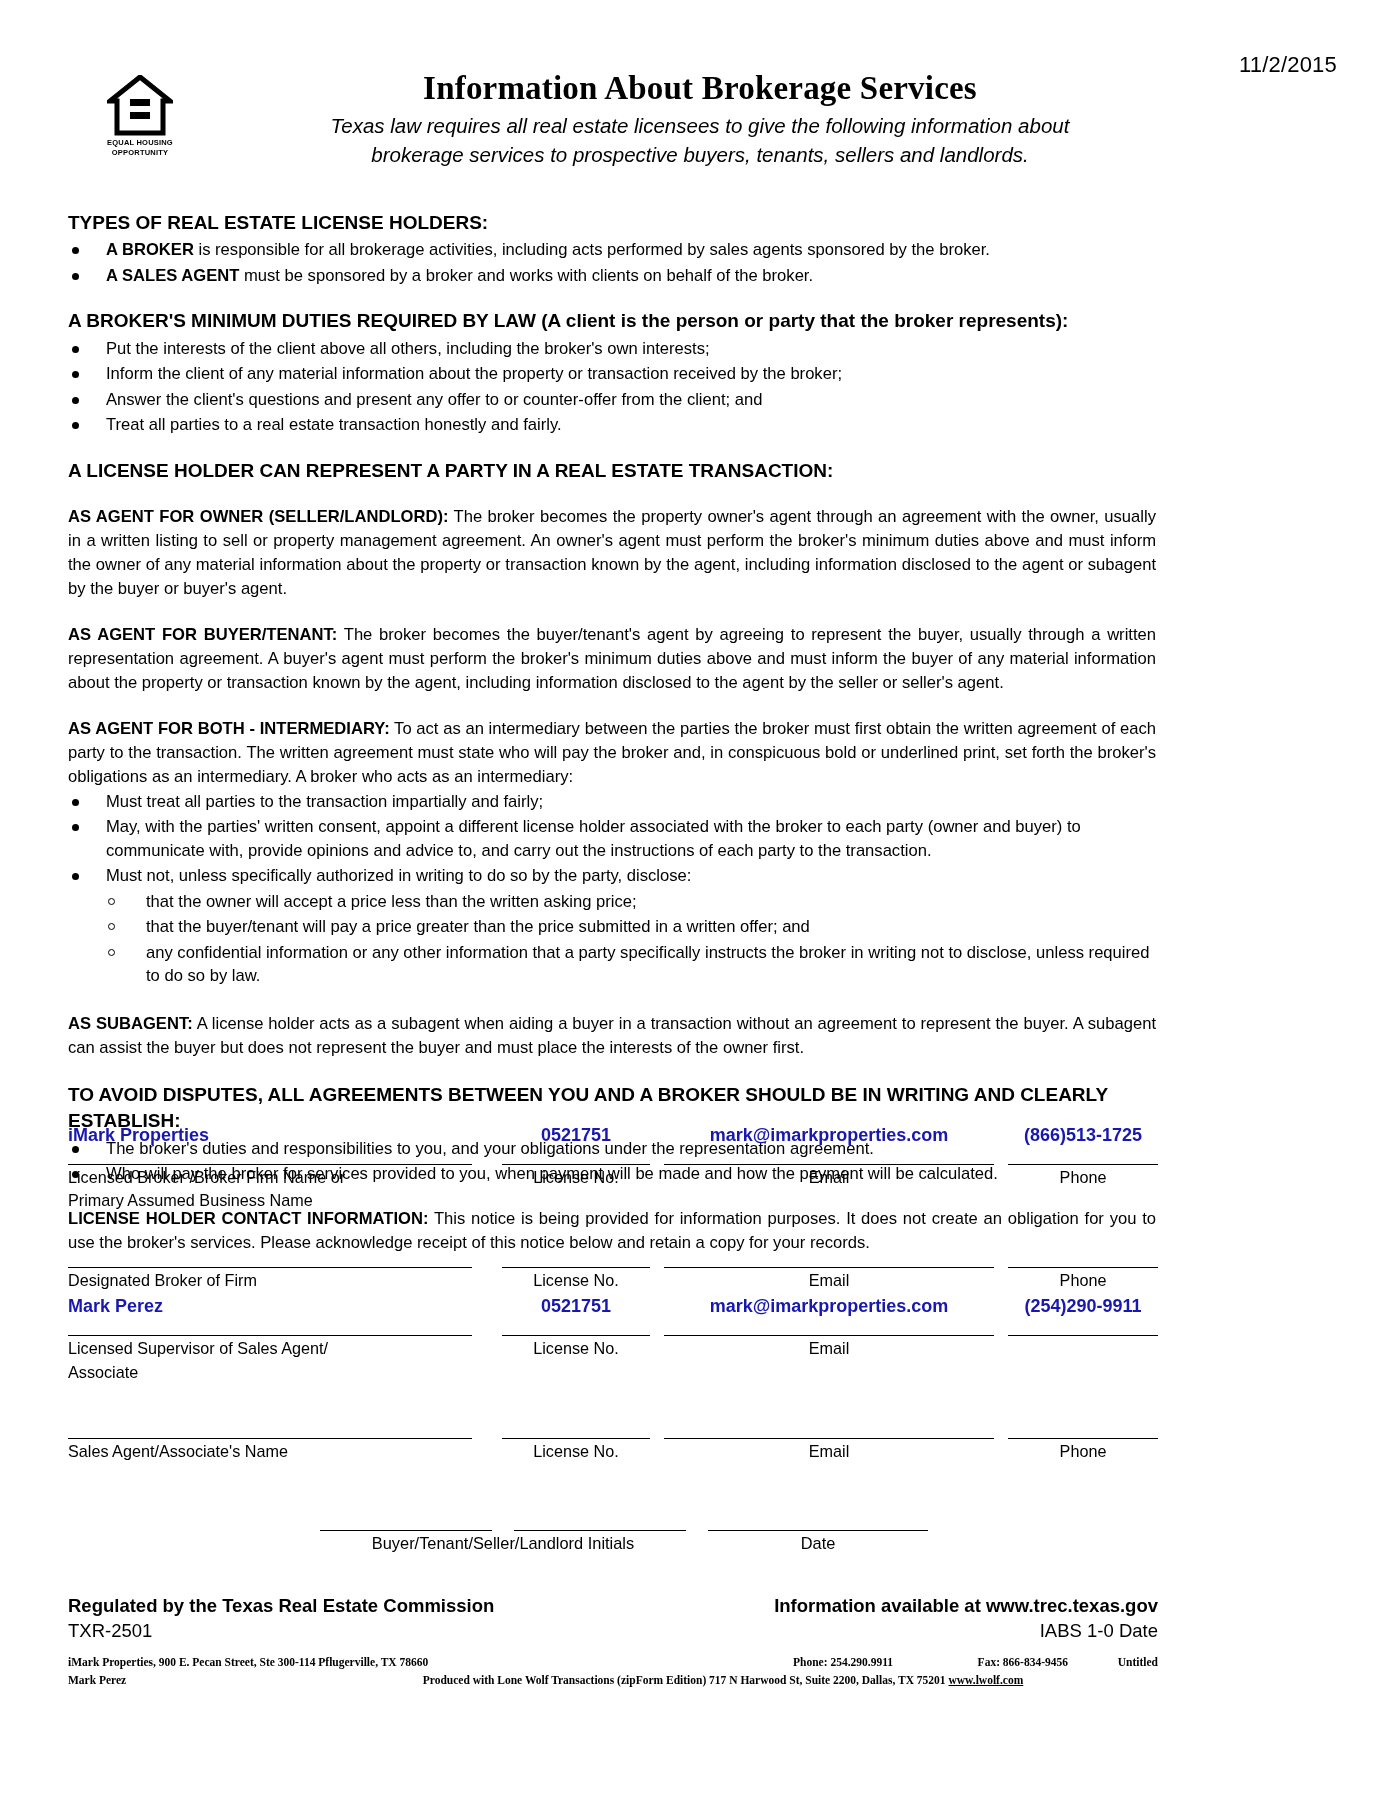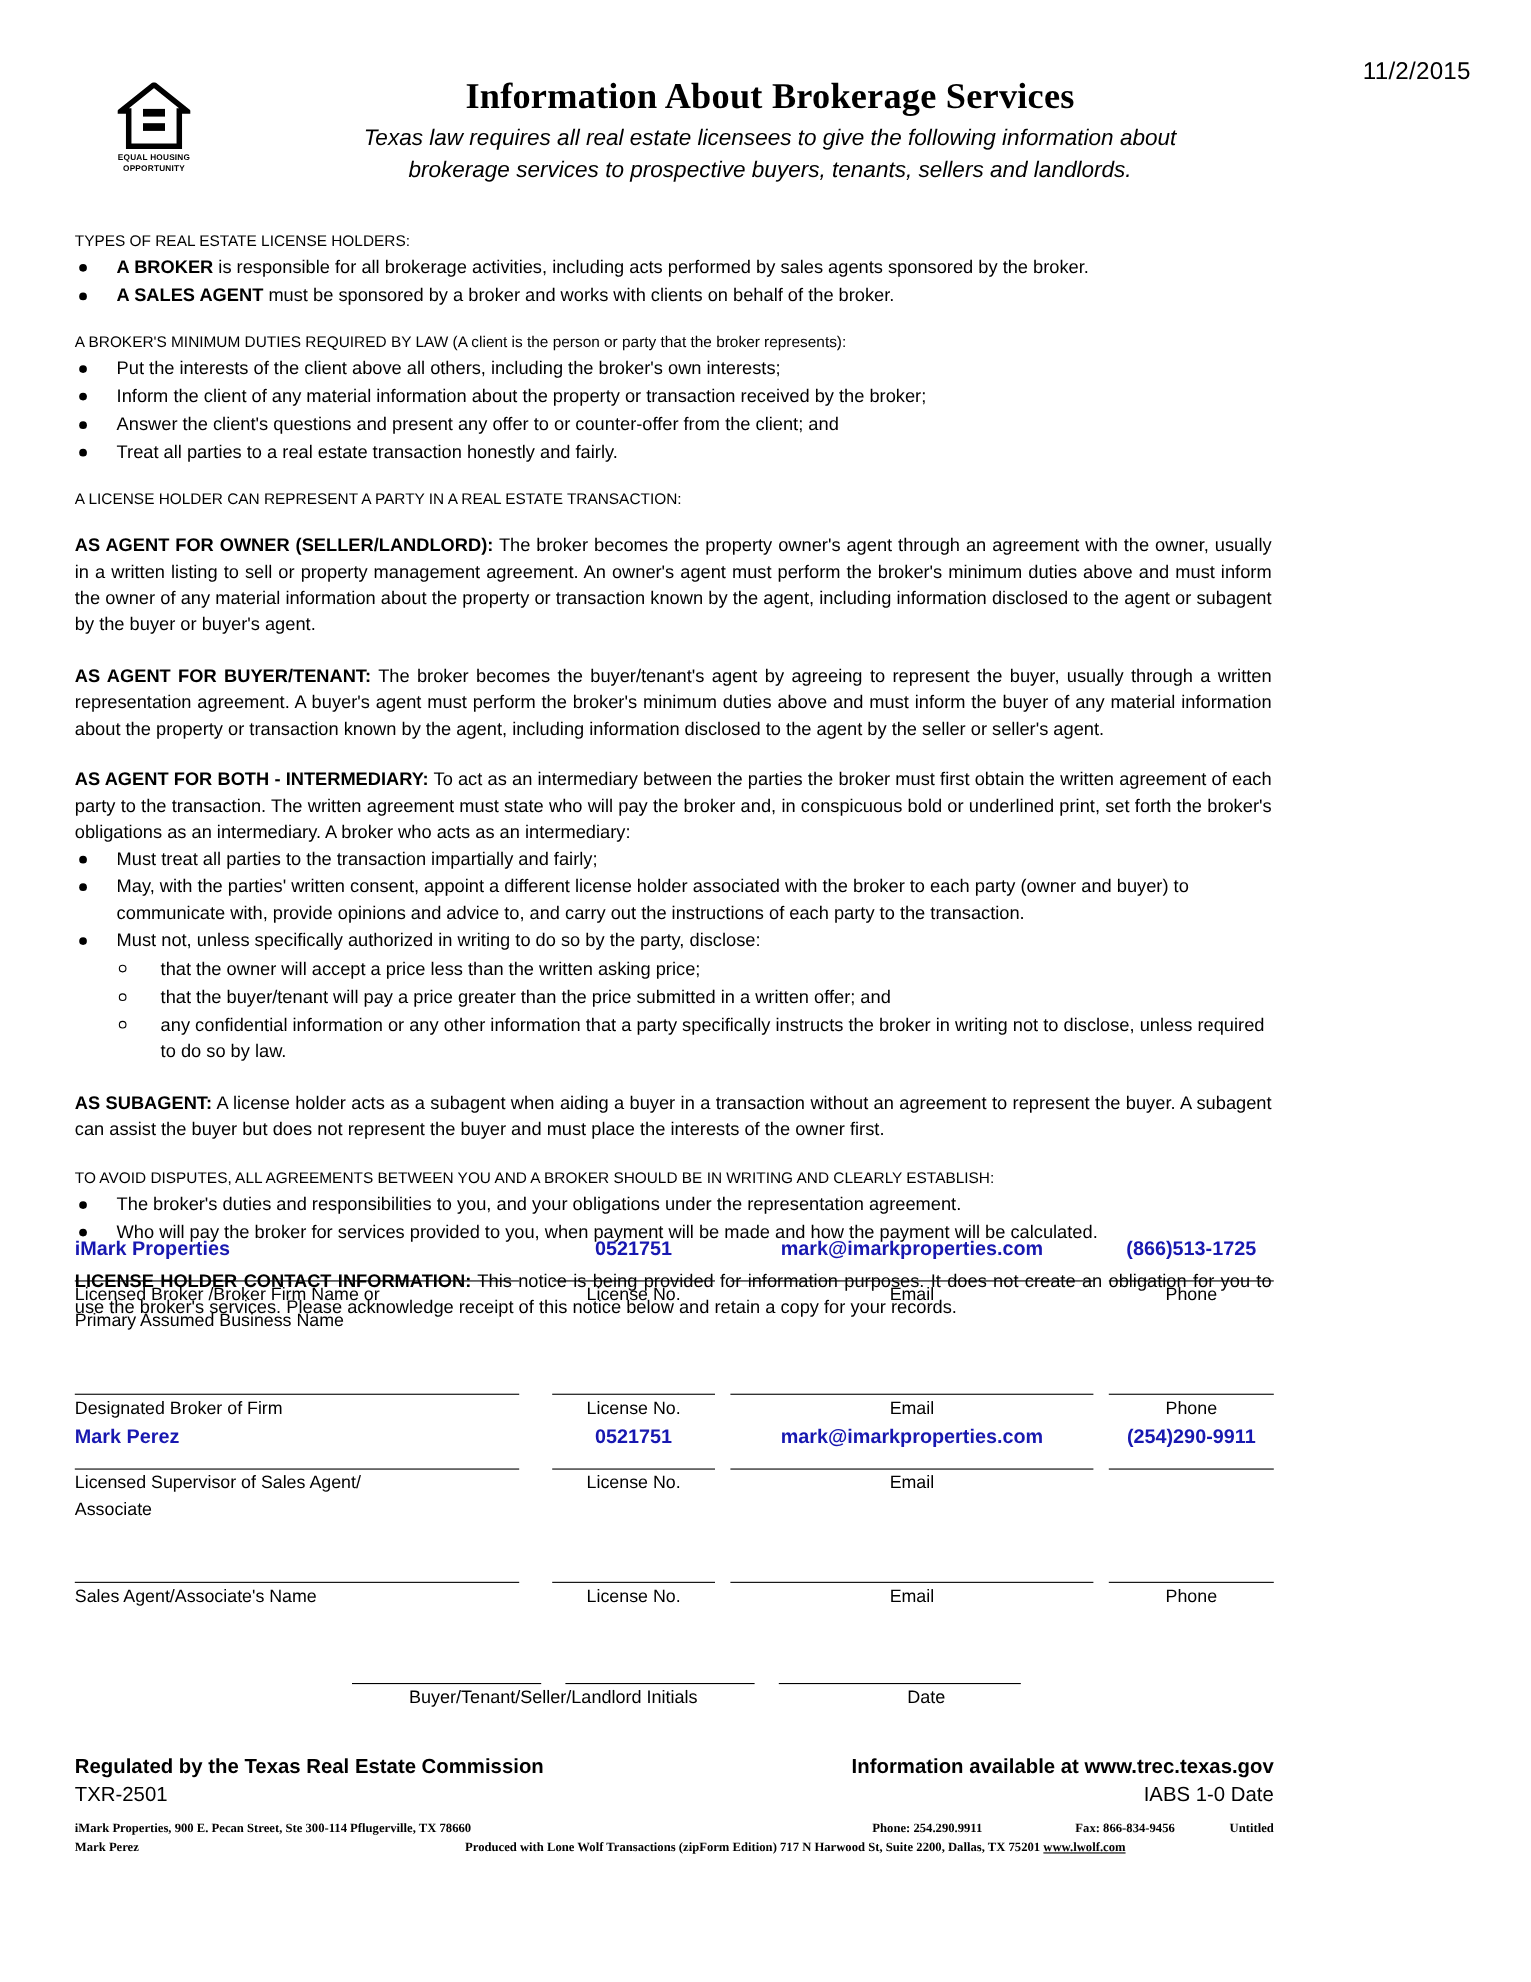--- a/index.html
+++ b/index.html
@@ -88,22 +88,22 @@
   
   .body-area {
     position: absolute;
     top: 210px;
     left: 68px;
     width: 1088px;
     font-size: 16.6px;
     line-height: 1.38;
   }
   .sec-head {
-    font-weight: normal;
-    font-size: 14px;
+    font-weight: bold;
+    font-size: 19px;
     margin: 0 0 2px 0;
   }
   .gap-md { height: 19px; }
   .gap-lg { height: 22px; }
 
   ul.b1 {
     list-style: none;
     margin: 0;
     padding: 0;
   }
@@ -208,21 +208,20 @@
     display: flex;
     padding-left: 252px;
   }
   .init-seg { width: 172px; border-bottom: 1.4px solid #000; height: 20px; }
   .init-seg2 { width: 172px; border-bottom: 1.4px solid #000; height: 20px; margin-left: 22px; }
   .init-seg3 { width: 220px; border-bottom: 1.4px solid #000; height: 20px; margin-left: 22px; }
   .init-caps {
     display: flex;
     padding-left: 252px;
     padding-top: 3px;
-    gap: 24px;
   }
   .init-cap1 { width: 366px; text-align: center; }
   .init-cap2 { width: 220px; text-align: center; margin-left: 22px; }
 
   
   .footer {
     position: absolute;
     left: 68px;
     top: 1595px;
     width: 1090px;

